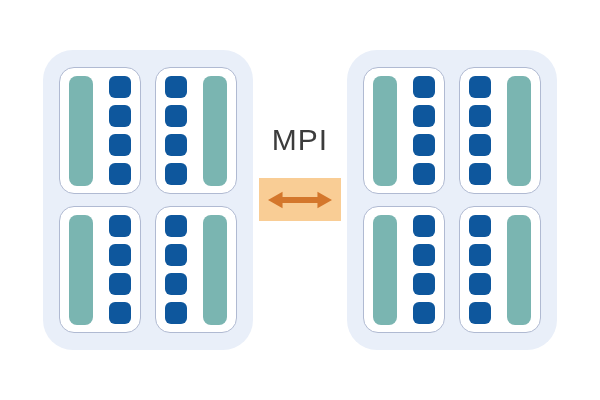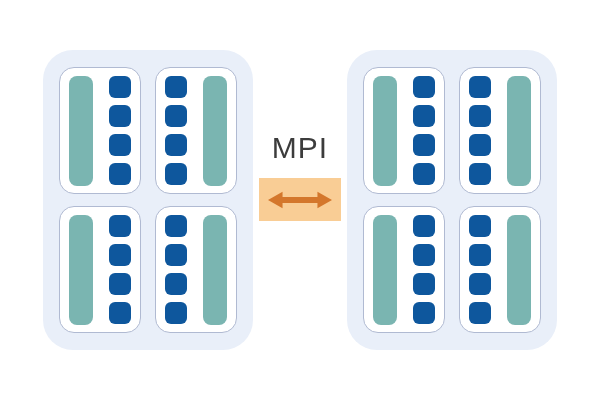--- a/index.html
+++ b/index.html
@@ -56,21 +56,21 @@
   }
   .core {
     width: 22px;
     height: 22px;
     border-radius: 6px;
     background: var(--core, #0E579D);
   }
   .mpi-label {
     position: absolute;
     left: 250px;
-    top: 132px;
+    top: 124px;
     width: 100px;
     text-align: center;
     font-size: 30px;
     font-weight: 300;
     letter-spacing: 1px;
     line-height: 1.05;
     color: var(--label, #3C3C3C);
   }
   .mpi-band {
     position: absolute;

